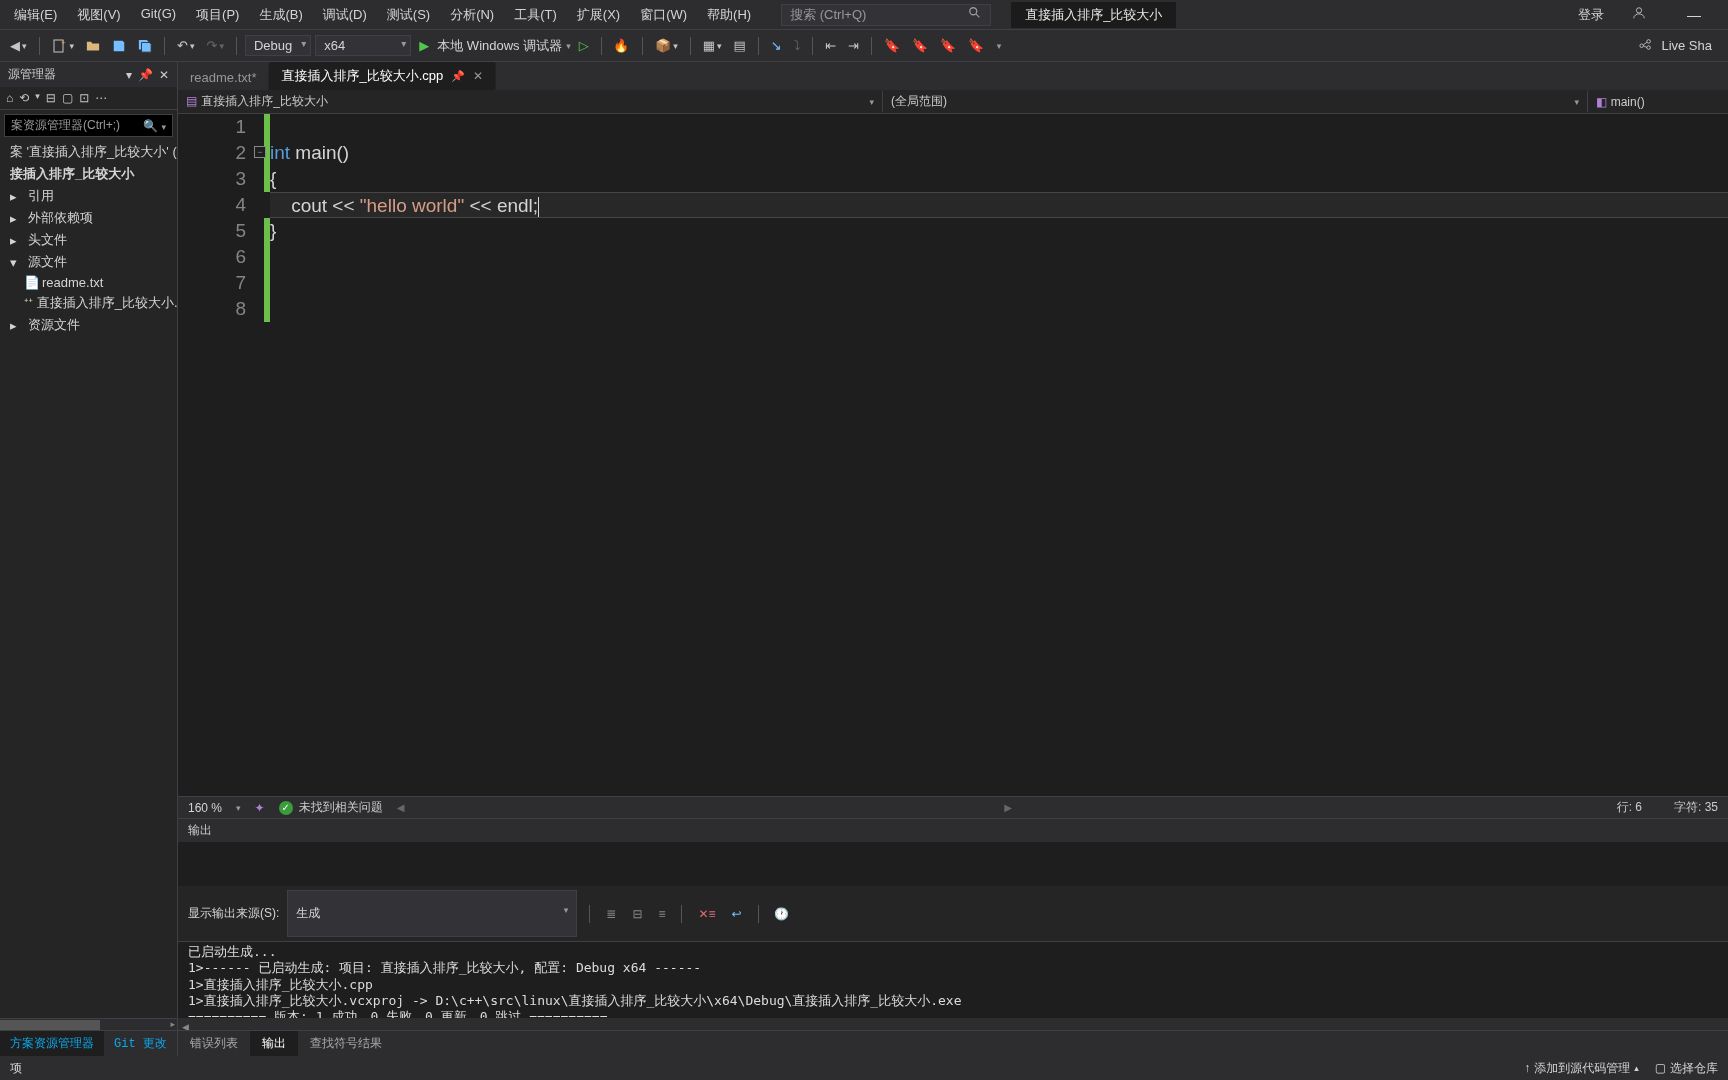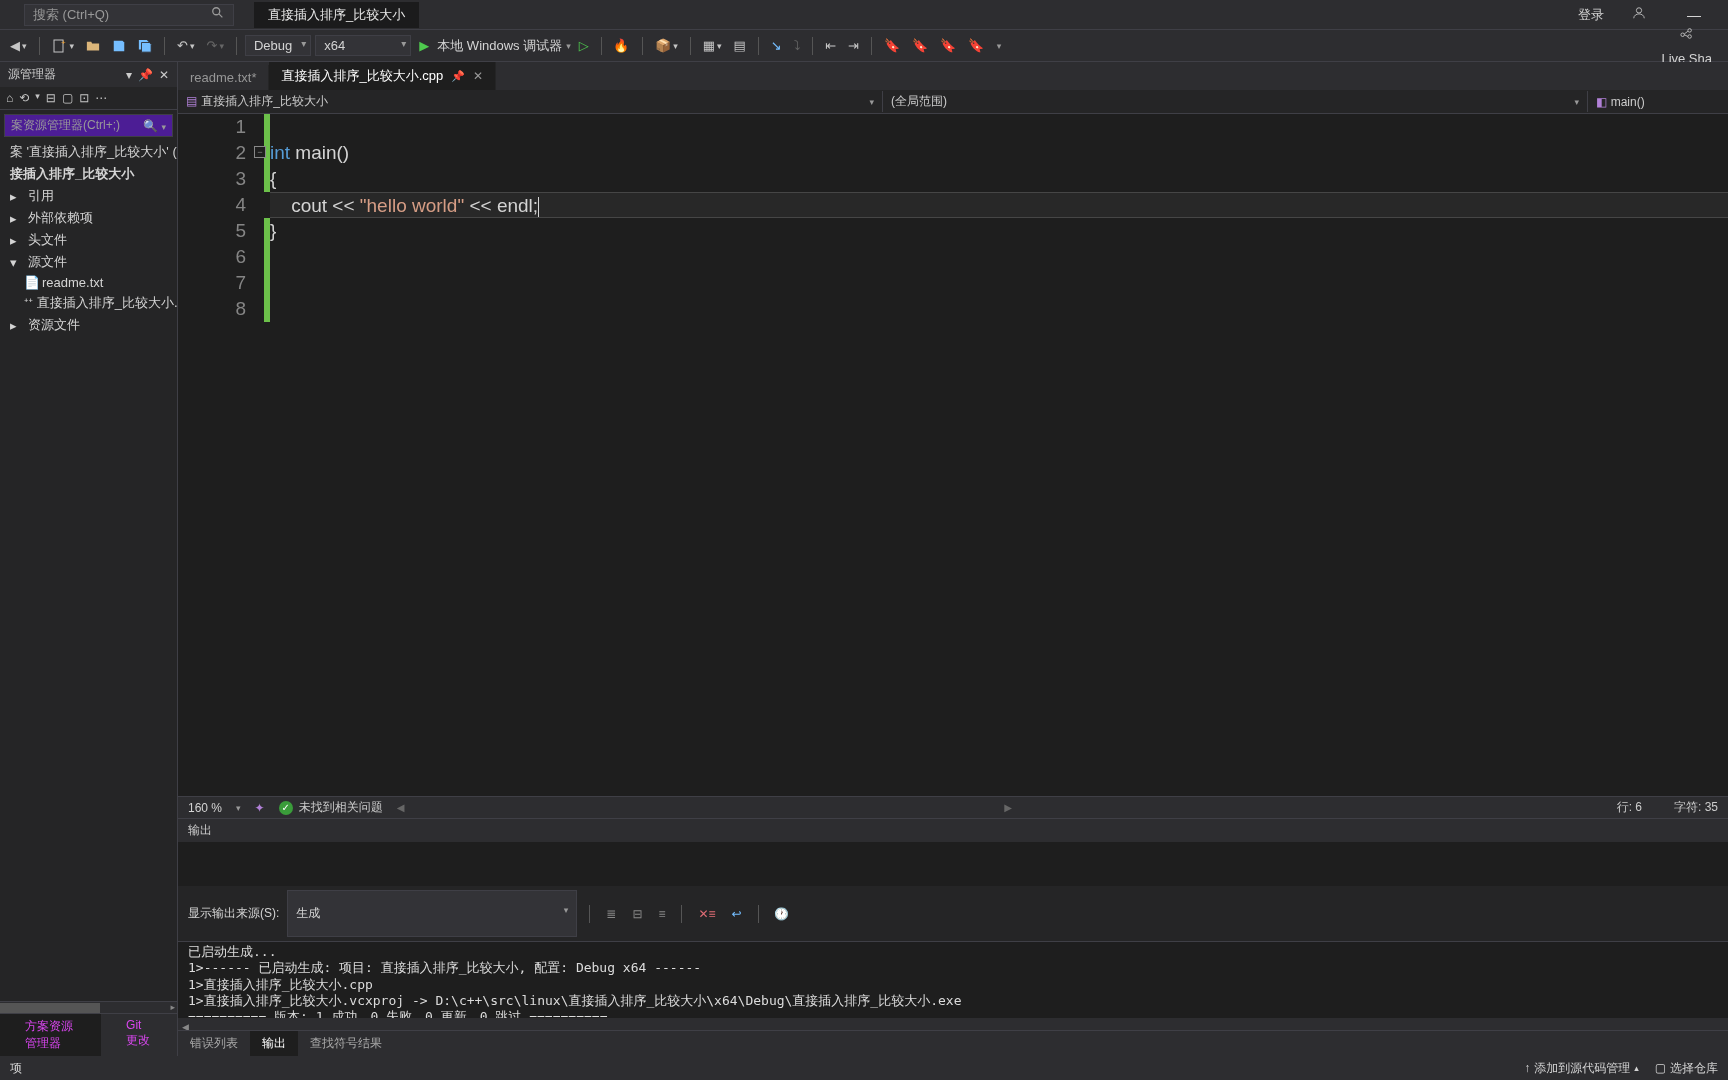--- a/index.html
+++ b/index.html
@@ -15,39 +15,39 @@
 .win-btn { width: 40px; text-align: center; color: #d4d4d4; cursor: pointer; font-size: 14px; }
 
 
 .toolbar { height: 32px; background: #2d2d30; display: flex; align-items: center; padding: 0 6px; gap: 4px; border-bottom: 1px solid #3f3f46; }
 .tb-btn { padding: 2px 4px; color: #c5c5c5; cursor: pointer; display: flex; align-items: center; gap: 2px; }
 .tb-sep { width: 1px; height: 18px; background: #555; margin: 0 4px; }
 .tb-dropdown { background: #333337; border: 1px solid #3f3f46; padding: 2px 18px 2px 8px; font-size: 13px; color: #d4d4d4; position: relative; }
 .tb-dropdown::after { content: "▾"; position: absolute; right: 4px; font-size: 10px; color: #999; }
 .tb-play { color: #4ec94e; font-size: 13px; }
 .tb-debug-label { font-size: 13px; color: #d4d4d4; }
-.toolbar-right { margin-left: auto; display: flex; align-items: center; gap: 8px; padding-right: 10px; flex-direction: column; }
+.toolbar-right { margin-left: auto; display: flex; align-items: center; gap: 8px; padding-right: 10px; }
 
 
 .main { display: flex; height: calc(100% - 62px - 24px); }
 
 
 .sidebar { width: 178px; background: #252526; display: flex; flex-direction: column; border-right: 1px solid #3f3f46; }
 .side-title { background: #2d2d30; padding: 4px 8px; font-size: 12px; color: #ccc; display: flex; justify-content: space-between; align-items: center; }
 .side-tools { background: #252526; padding: 4px 6px; display: flex; gap: 6px; border-bottom: 1px solid #3f3f46; }
 .side-tool { color: #c5c5c5; font-size: 12px; }
-.side-search { background: #4c1d95; margin: 4px; padding: 2px 6px; font-size: 12px; color: #999; display: flex; justify-content: space-between; align-items: center; border: 1px solid #3f3f46; }
+.side-search { background: #000000; margin: 4px; padding: 2px 6px; font-size: 12px; color: #999; display: flex; justify-content: space-between; align-items: center; border: 1px solid #3f3f46; }
 .tree { flex: 1; overflow: auto; font-size: 13px; }
 .tree-item { padding: 2px 4px 2px 10px; color: #d4d4d4; white-space: nowrap; cursor: pointer; display: flex; align-items: center; gap: 4px; }
 .tree-item.bold { font-weight: bold; }
 .tree-item .ico { width: 14px; display: inline-block; }
 .side-scroll { height: 12px; background: #2d2d30; border-top: 1px solid #3f3f46; position: relative; }
 .side-scroll-thumb { position: absolute; left: 0; top: 1px; width: 100px; height: 10px; background: #555; }
 .side-tabs { display: flex; background: #2d2d30; border-top: 1px solid #3f3f46; }
-.side-tab { padding: 4px 25px; font-size: 12px; color: #d946ef; cursor: pointer; }
+.side-tab { padding: 4px 10px; font-size: 12px; color: #0ea5e9; cursor: pointer; font-family: Liberation Mono, monospace; }
 .side-tab.active { background: #1e1e1e; }
 
 
 .editor-area { flex: 1; display: flex; flex-direction: column; overflow: hidden; }
 .tabs { height: 28px; background: #2d2d30; display: flex; align-items: flex-end; }
 .tab { padding: 5px 12px; background: #2d2d30; color: #969696; font-size: 13px; display: flex; align-items: center; gap: 8px; cursor: pointer; border-right: 1px solid #252526; }
 .tab.active { background: #1e1e1e; color: #fff; border-top: 1px solid #007acc; }
 .tab-close { font-size: 12px; color: #999; }
 .tab-pin { font-size: 11px; color: #999; }
 
@@ -95,20 +95,34 @@
 .statusbar-right { margin-left: auto; display: flex; gap: 16px; align-items: center; }
 .sb-item { display: flex; align-items: center; gap: 4px; cursor: pointer; }
 
 svg { width: 14px; height: 14px; fill: currentColor; }
 .icon-lg svg { width: 16px; height: 16px; }
 </style>
 </head>
 <body>
 
 <div class="menubar">
+  <div id="menu-items" style="display: flex;">
+      <span class="menu-item">编辑(E)</span>
+      <span class="menu-item">视图(V)</span>
+      <span class="menu-item">Git(G)</span>
+      <span class="menu-item">项目(P)</span>
+      <span class="menu-item">生成(B)</span>
+      <span class="menu-item">调试(D)</span>
+      <span class="menu-item">测试(S)</span>
+      <span class="menu-item">分析(N)</span>
+      <span class="menu-item">工具(T)</span>
+      <span class="menu-item">扩展(X)</span>
+      <span class="menu-item">窗口(W)</span>
+      <span class="menu-item">帮助(H)</span>
+    </div>
   <div class="search-box">
     <span>搜索 (Ctrl+Q)</span>
     <span>
       <svg viewBox="0 0 16 16">
           <circle cx="6" cy="6" r="4" fill="none" stroke="currentColor" stroke-width="1.5"></circle>
           <line x1="9" y1="9" x2="13" y2="13" stroke="currentColor" stroke-width="1.5"></line>
         </svg>
     </span>
   </div>
   <div class="title-badge">直接插入排序_比较大小</div>

